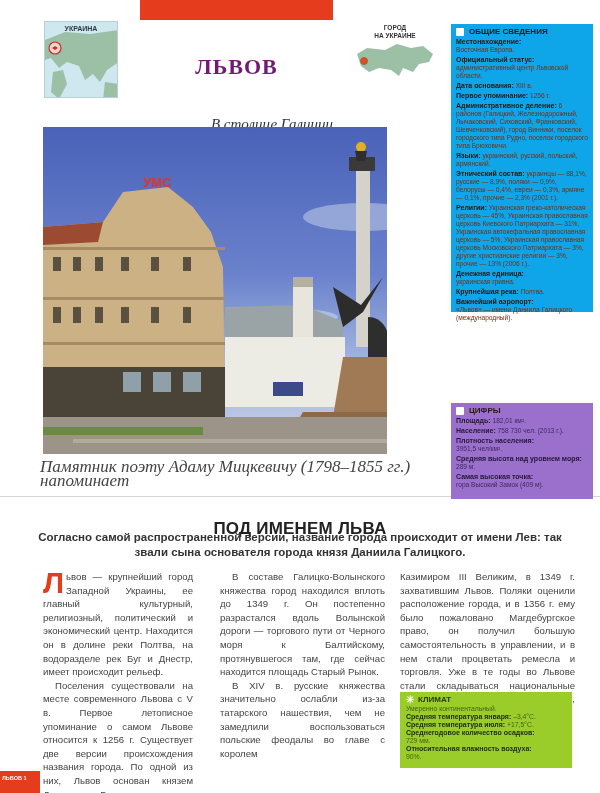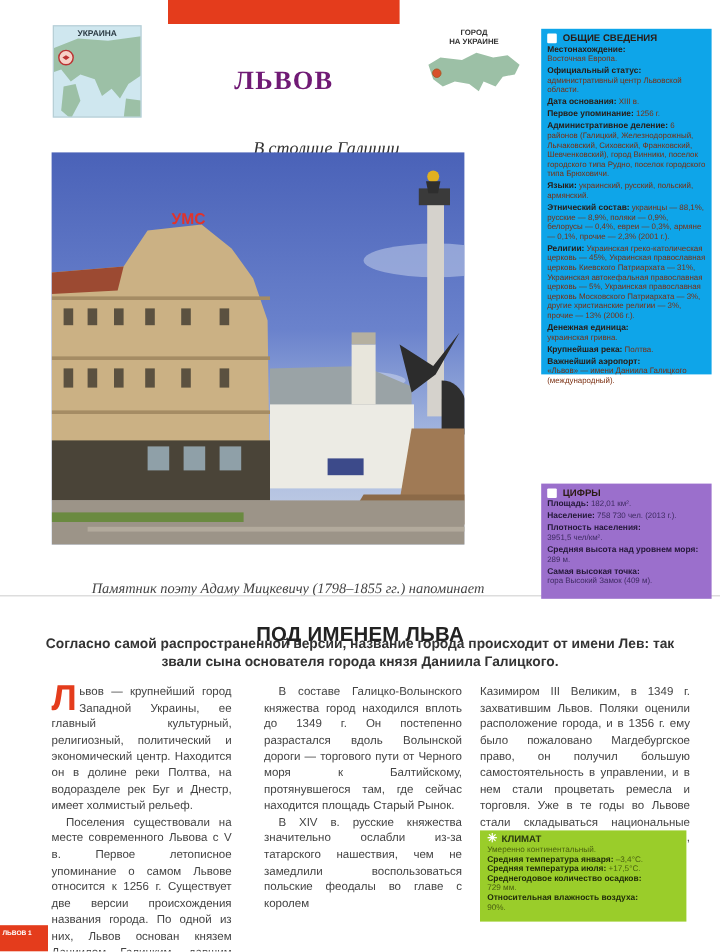--- a/index.html
+++ b/index.html
@@ -14,21 +14,21 @@
 
   .ua-map { position: absolute; left: 350px; top: 20px; width: 90px; height: 60px; }
   .ua-map .label { position: absolute; top: 4px; left: 0; width: 90px; text-align: center; font-size: 6.5px; font-weight: bold; color: #333; line-height: 8px; }
   .ua-map svg { position: absolute; left: 5px; top: 22px; }
 
   .title { position: absolute; left: 140px; top: 54px; width: 193px; text-align: center; font-family: "Liberation Serif", serif; font-size: 22px; letter-spacing: 1px; color: #701a75; }
   .subtitle { position: absolute; left: 140px; top: 80px; width: 193px; text-align: right; font-family: "Liberation Serif", serif; font-style: italic; font-size: 15px; color: #333; margin-top: 36px; }
 
   .photo { position: absolute; left: 43px; top: 127px; width: 344px; height: 327px; overflow: hidden; background: linear-gradient(180deg, #4a62b8 0%, #6a82cc 45%, #9fb2dd 70%, #c9d3e6 100%); }
 
-  .caption { position: absolute; left: 40px; top: 483px; width: 400px; text-align: center; font-family: "Liberation Serif", serif; font-style: italic; font-size: 12px; line-height: 14px; color: #444; }
+  .caption { position: absolute; left: 40px; top: 460px; width: 400px; text-align: left; font-family: "Liberation Serif", serif; font-style: italic; font-size: 17px; line-height: 14px; color: #444; }
   .divider { position: absolute; left: 0; top: 496px; width: 600px; height: 1px; background: #d5d5d5; }
 
   .section-title { position: absolute; left: 160px; top: 519px; width: 280px; text-align: center; font-size: 17px; color: #222; letter-spacing: 0.2px; }
   .lead { position: absolute; left: 30px; top: 530px; width: 540px; text-align: center; font-size: 11.5px; line-height: 15px; color: #333; font-weight: bold; }
 
   .col { position: absolute; top: 570px; font-size: 9.6px; line-height: 13.6px; color: #444; text-align: justify; }
   .col p { text-indent: 12px; }
   .col p.first { text-indent: 0; }
   .col1 { left: 43px; width: 150px; }
   .col2 { left: 220px; width: 165px; }
@@ -144,21 +144,21 @@
 <div class="caption">
   <div>Памятник поэту Адаму Мицкевичу (1798–1855 гг.) напоминает</div>
 </div>
 
 <div class="divider"></div>
 
 <h2 class="section-title">ПОД ИМЕНЕМ ЛЬВА</h2>
 <div class="lead">Согласно самой распространенной версии, название города происходит от имени Лев: так звали сына основателя города князя Даниила Галицкого.</div>
 
 <div class="col col1">
-  <p class="first"><span class="dropcap">Л</span><span>ьвов — крупнейший город Западной Украины, ее главный культурный, религиозный, политический и экономический центр. Находится он в долине реки Полтва, на водоразделе рек Буг и Днестр, имеет холмистый рельеф.</span></p>
+  <p class="first"><span class="dropcap">Л</span><span>ьвов — крупнейший город Западной Украины, ее главный культурный, религиозный, политический и экономический центр. Находится он в долине реки Полтва, на водоразделе рек Буг и Днестр, имеет происходит рельеф.</span></p>
   <p>Поселения существовали на месте современного Львова с V в. Первое летописное упоминание о самом Львове относится к 1256 г. Существует две версии происхождения названия города. По одной из них, Львов основан князем Даниилом Галицким, давшим городу имя своего сына. Вторая версия гласит, что город был основан самим Львом Даниловичем.</p>
 </div>
 
 <div class="col col2">
   <p>В составе Галицко-Волынского княжества город находился вплоть до 1349 г. Он постепенно разрастался вдоль Волынской дороги — торгового пути от Черного моря к Балтийскому, протянувшегося там, где сейчас находится площадь Старый Рынок.</p>
   <p>В XIV в. русские княжества значительно ослабли из-за татарского нашествия, чем не замедлили воспользоваться польские феодалы во главе с королем</p>
 </div>
 
 <div class="col col3">
   <p class="first">Казимиром III Великим, в 1349 г. захватившим Львов. Поляки оценили расположение города, и в 1356 г. ему было пожаловано Магдебургское право, он получил большую самостоятельность в управлении, и в нем стали процветать ремесла и торговля. Уже в те годы во Львове стали складываться национальные общины — русская, армянская, еврейская.</p>

